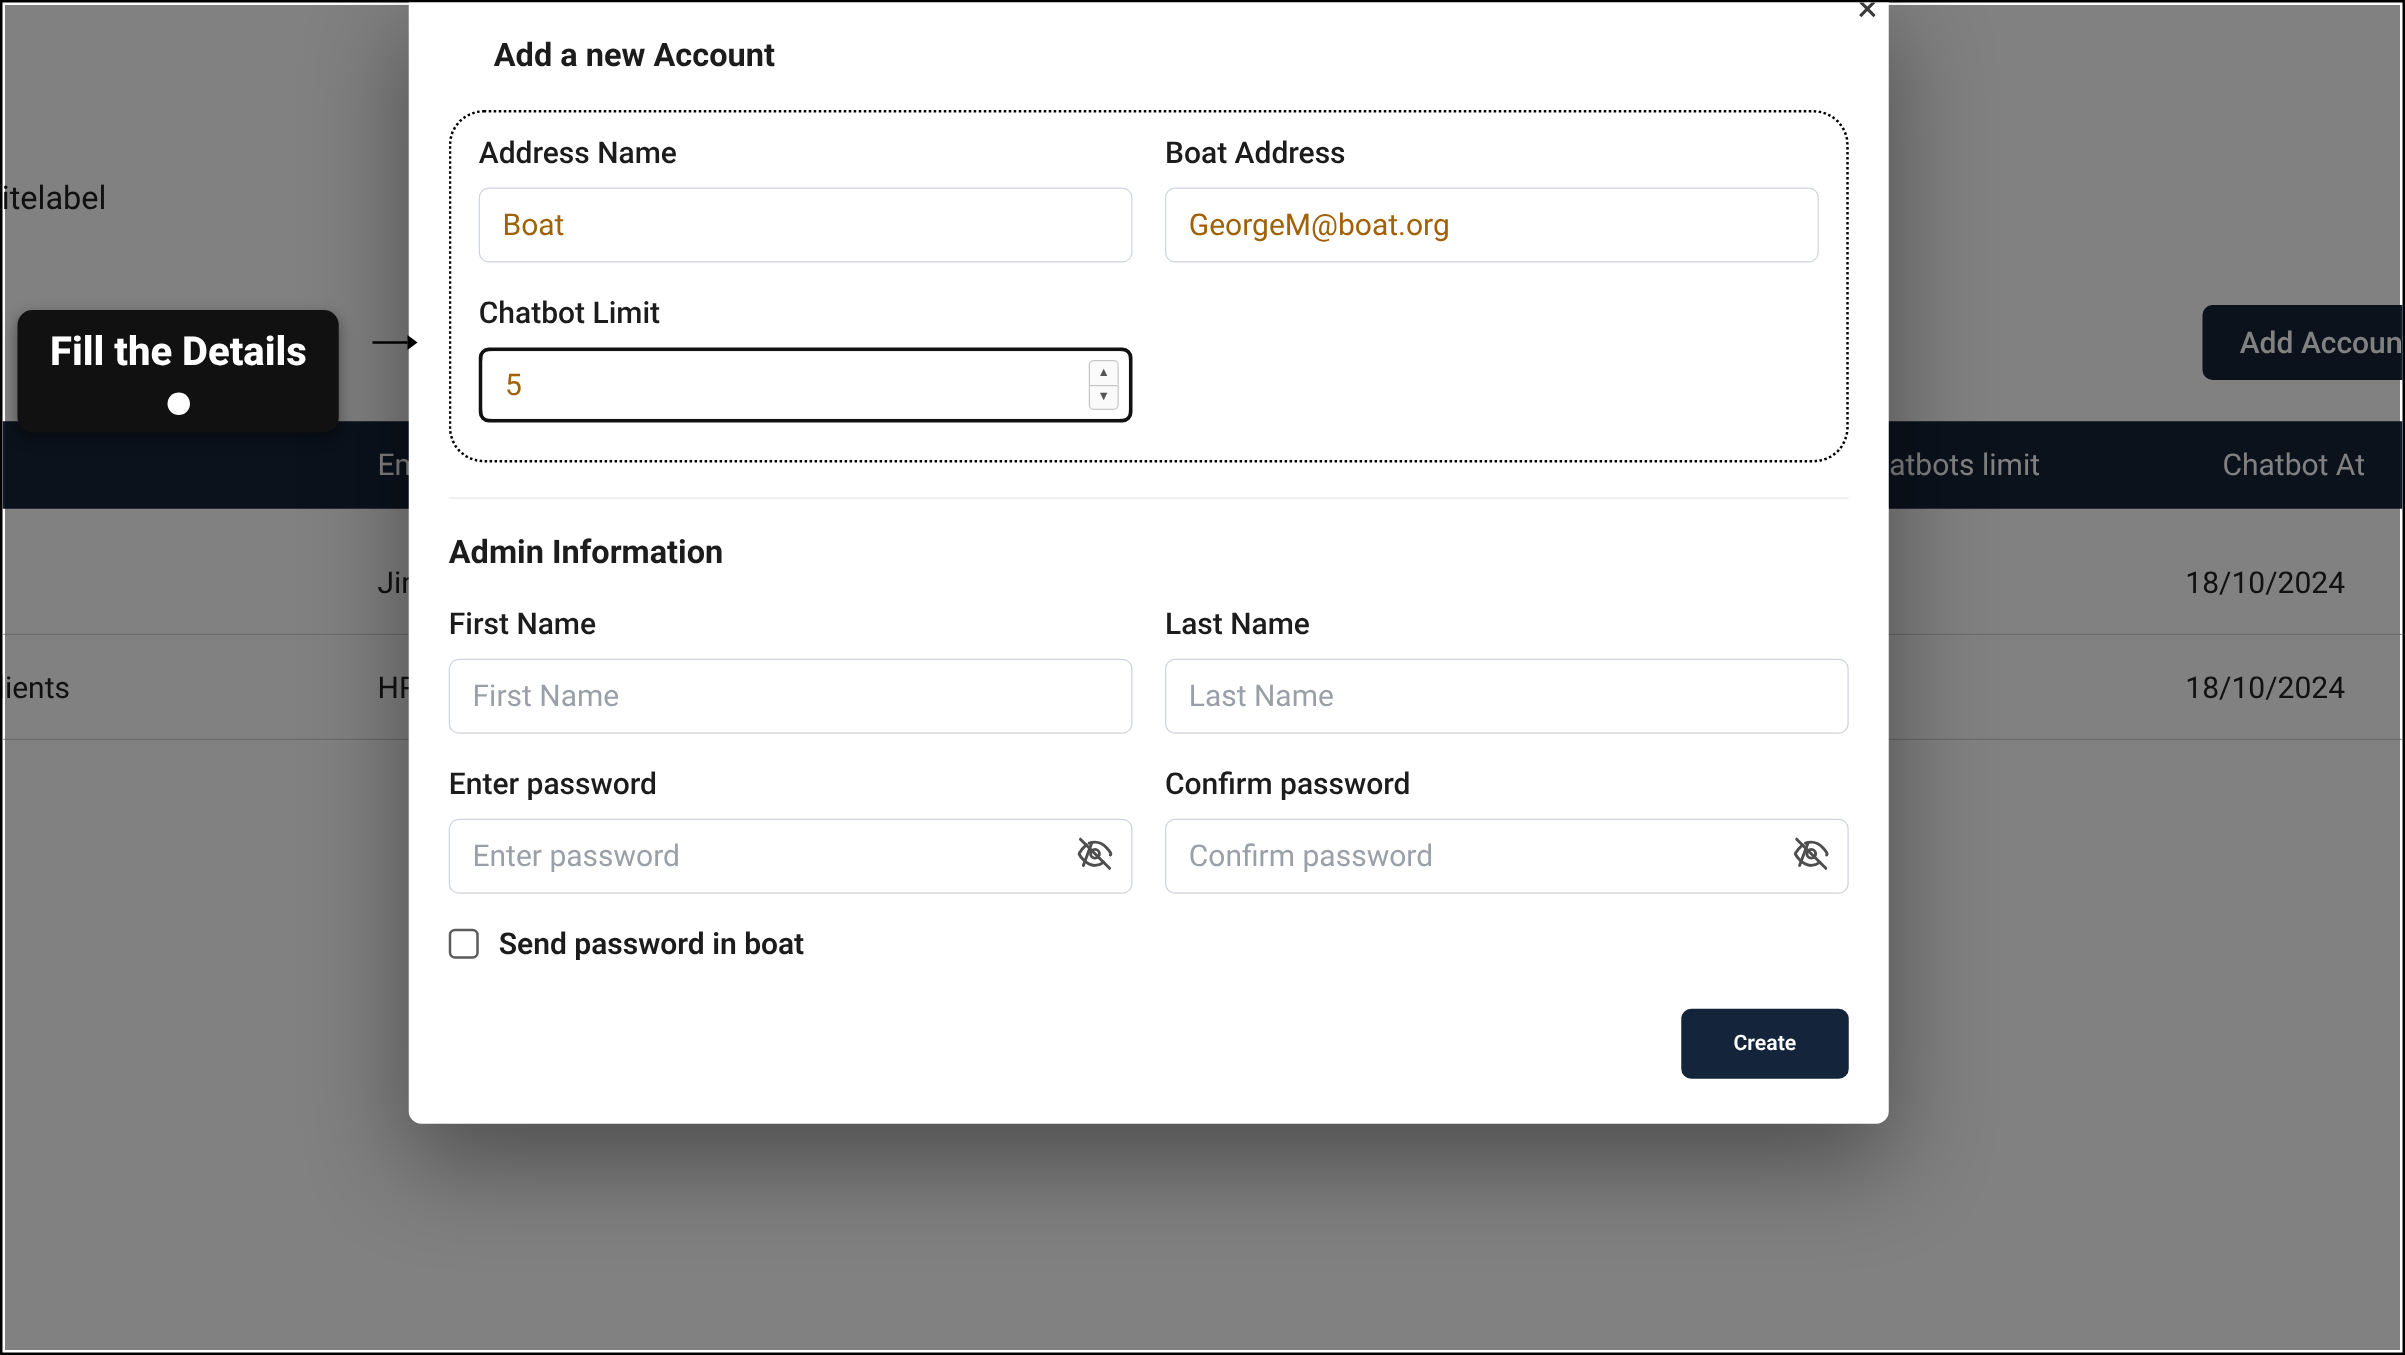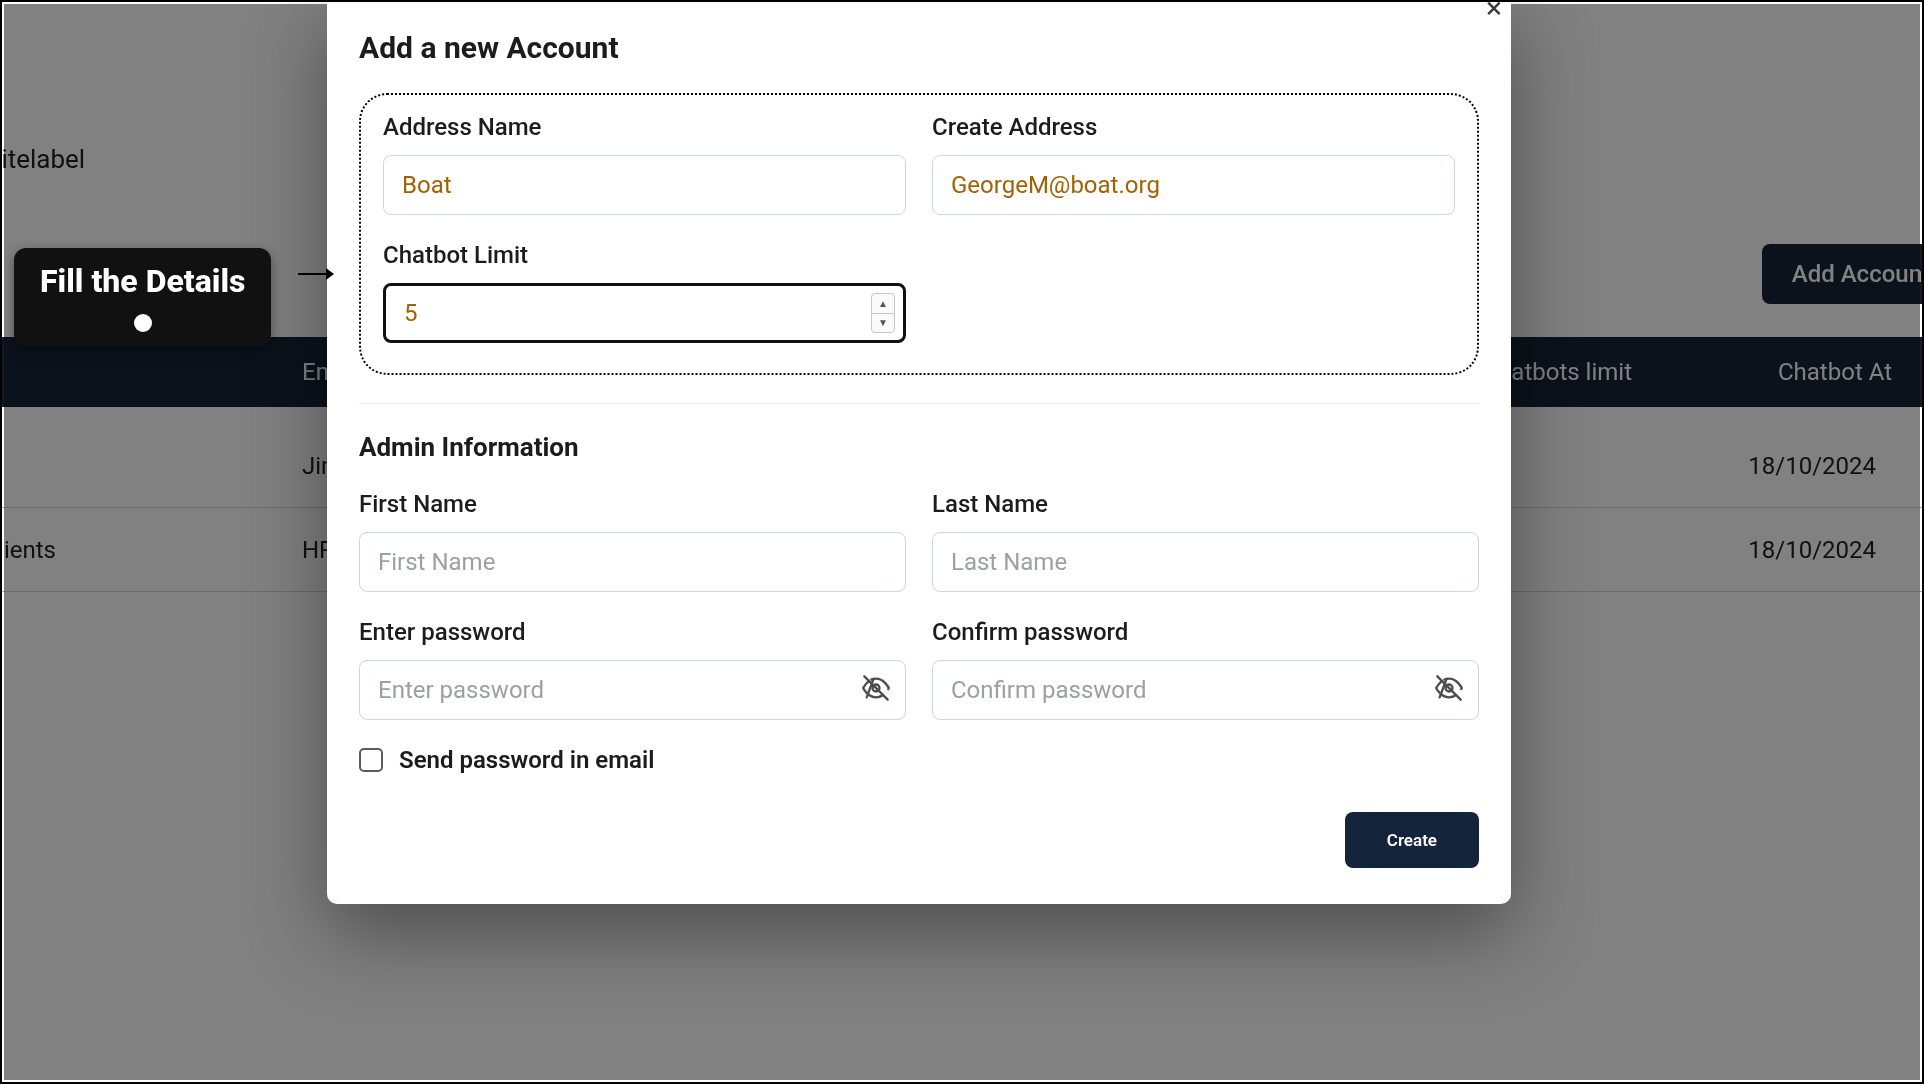--- a/index.html
+++ b/index.html
@@ -28,21 +28,21 @@
 
 .annotation { position:absolute; left:12px; top:246px; background:#111; color:#ffffff; padding:14px 26px; border-radius:12px; font-size:32px; font-weight:800; display:flex; align-items:center; gap:14px; z-index:50; box-shadow:0 4px 12px rgba(0,0,0,0.4);flex-direction:column; }
 .annotation .dot { width:18px; height:18px; border-radius:50%; background:#fff; display:inline-block; }
 .arrow { position:absolute; left:296px; top:264px; width:36px; height:2px; z-index:50; }
 .arrow svg { overflow:visible; }
 
 
 .modal { position:absolute; left:325px; top:-10px; width:1184px; background:#fff; border-radius:10px; box-shadow:0 30px 80px rgba(0,0,0,0.4); z-index:40; padding:0 0 36px 0; }
 .modal-close { position:absolute; right:-6px; top:-8px; width:46px; height:46px; display:flex; align-items:center; justify-content:center; font-size:30px; color:#3a3a3a; cursor:pointer; }
 .modal-inner { padding: 38px 32px 0 32px; }
-.modal-title { font-size:30px; font-weight:700; color:#1c1c1c; margin-bottom:28px; }
+.modal-title { font-size:26px; font-weight:700; color:#1c1c1c; margin-bottom:28px;margin-left:36px; }
 
 .dashed-box { border:2px dotted #000; border-radius:28px; padding:18px 22px 30px 22px; margin-bottom:28px; }
 
 .form-row { display:flex; gap:26px; margin-bottom:26px; }
 .form-row.single { width:calc(50% - 13px); margin-bottom:0; }
 .form-group { flex:1; display:flex; flex-direction:column; }
 .form-label { font-size:24px; color:#1c1c1c; font-weight:500; margin-bottom:14px; }
 .text-input, .number-input { width:100%; height:60px; border:1px solid #d0d4dc; border-radius:8px; padding:0 18px; font-size:24px; color:#a16207; outline:none; background:#fff; }
 .text-input::placeholder { color:#9aa0a8; }
 .number-wrap { position:relative; }
@@ -111,21 +111,21 @@
   <div class="modal-inner">
     <h2 class="modal-title">Add a new Account</h2>
 
     <div class="dashed-box">
       <div class="form-row">
         <div class="form-group">
           <label class="form-label">Address Name</label>
           <input class="text-input" type="text" value="Boat" style="">
         </div>
         <div class="form-group">
-          <label class="form-label">Create Address</label>
+          <label class="form-label">Boat Address</label>
           <input class="text-input" type="text" value="GeorgeM@boat.org" style="">
         </div>
       </div>
       <div class="form-row single">
         <div class="form-group">
           <label class="form-label">Chatbot Limit</label>
           <div class="number-wrap focused">
             <input class="text-input" style="border: none; height: 54px;" type="text" value="5">
             <div class="spinner">
               <div class="sp">▲</div>
@@ -179,20 +179,20 @@
                 <circle cx="12" cy="12" r="3"></circle>
                 <line x1="2" y1="2" x2="22" y2="22"></line>
               </svg>
           </span>
         </div>
       </div>
     </div>
 
     <div class="checkbox-row">
       <div class="checkbox"></div>
-      <span class="checkbox-label">Send password in email</span>
+      <span class="checkbox-label">Send password in boat</span>
     </div>
   </div>
 
   <div class="modal-footer">
     <button class="create-btn">Create</button>
   </div>
 </div>
 
 </body></html>

